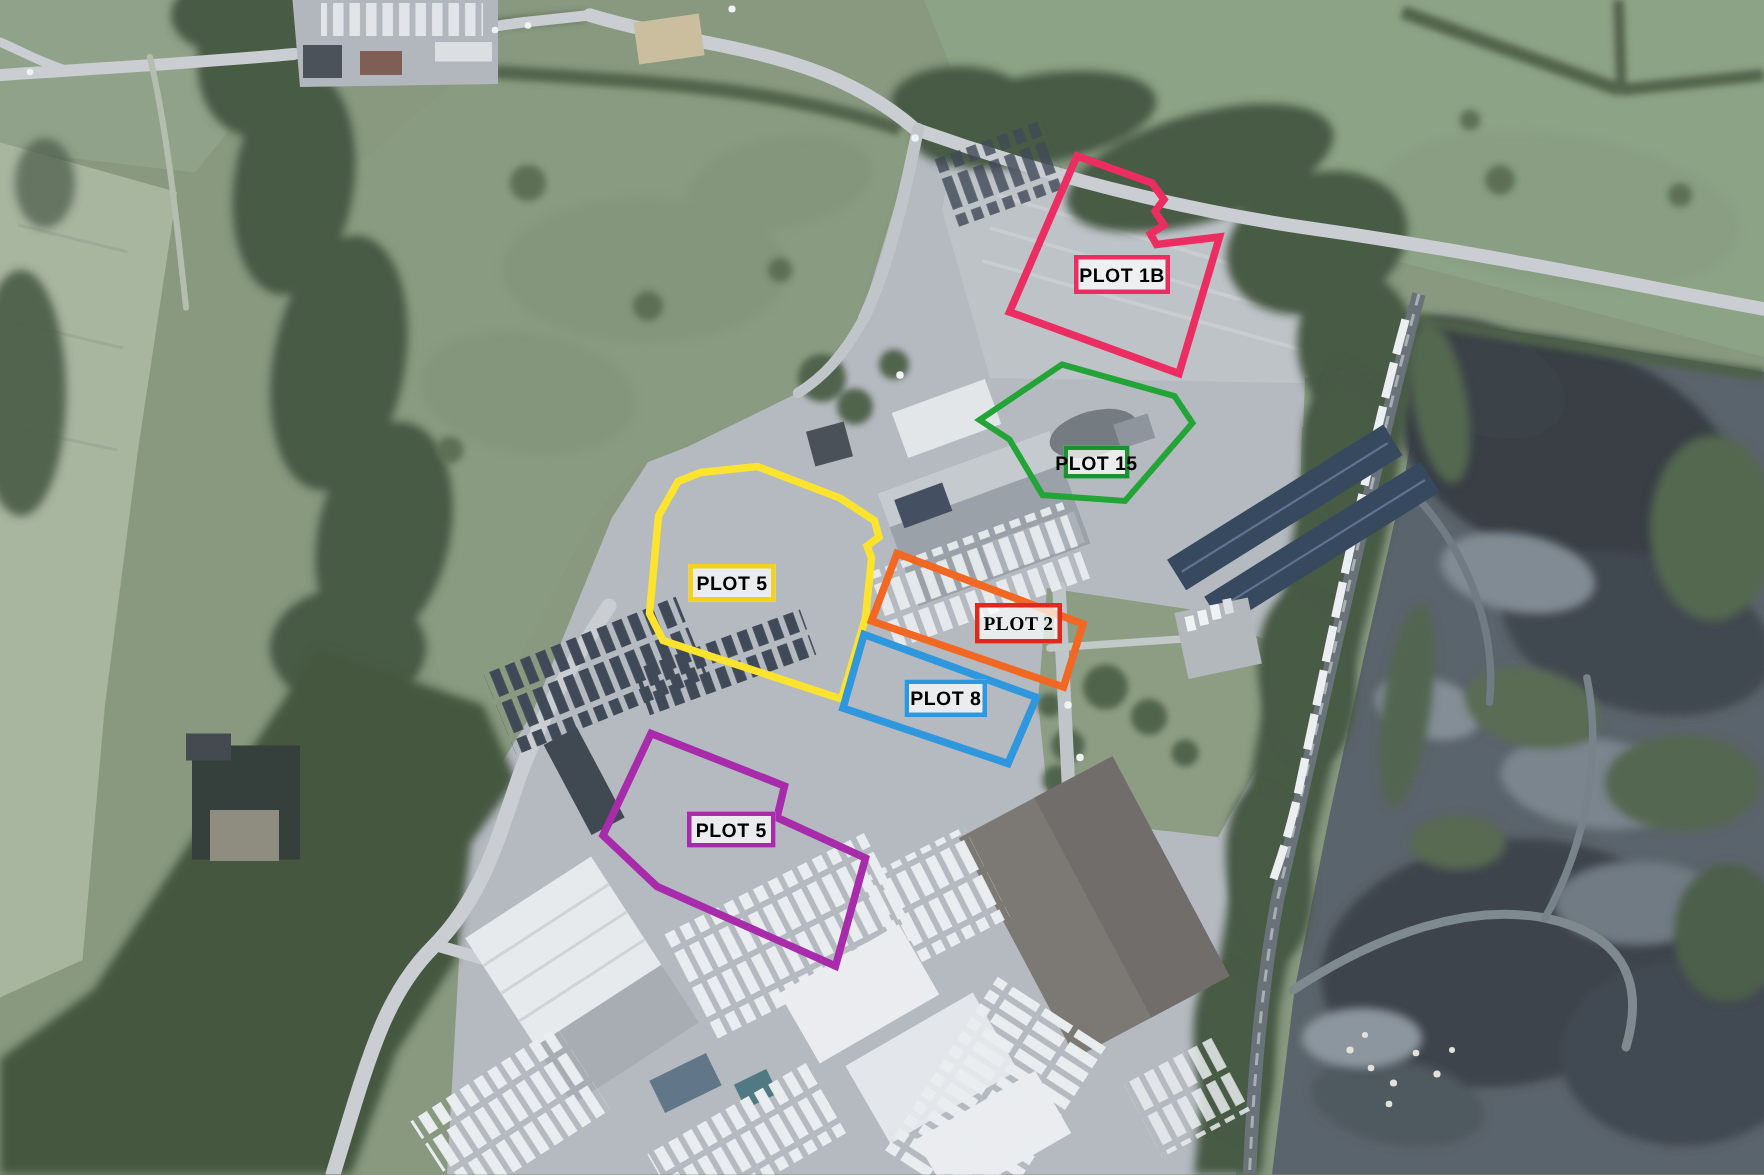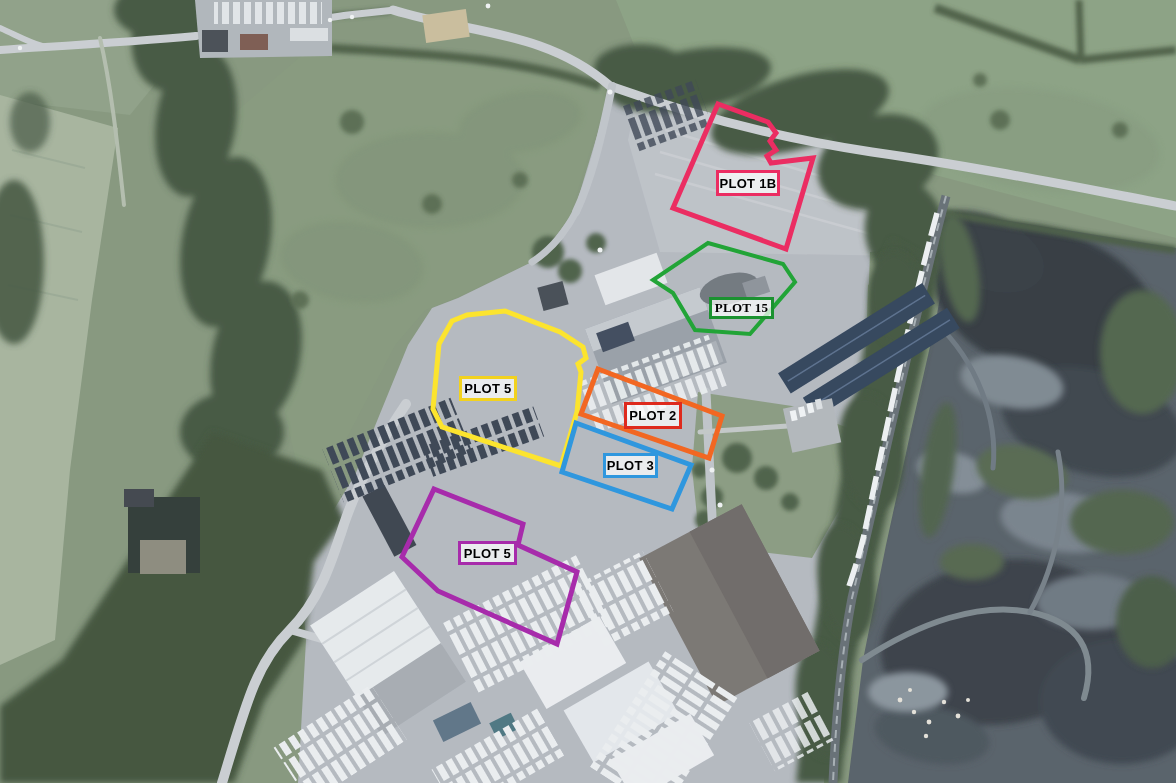--- a/index.html
+++ b/index.html
@@ -282,19 +282,19 @@
         <polygon points="708,243 783,264 795,282 750,334 695,330 673,293 653,280" fill="none" stroke="#22A437" stroke-width="4" stroke-linejoin="miter"></polygon>
         <polygon points="452,321 467,315 505,311 560,332 583,347 586,358 578,364 581,372 577,412 561,466 442,427 433,409 439,344" fill="none" stroke="#FCE42E" stroke-width="5" stroke-linejoin="miter"></polygon>
         <polygon points="598,369 722,416 709,458 581,414" fill="none" stroke="#F26722" stroke-width="5" stroke-linejoin="miter"></polygon>
         <polygon points="576,423 691,465 672,509 562,472" fill="none" stroke="#2F97DE" stroke-width="5" stroke-linejoin="miter"></polygon>
         <polygon points="434,489 523,524 518,545 577,572 557,644 438,591 402,557" fill="none" stroke="#A72BAB" stroke-width="5" stroke-linejoin="miter"></polygon>
       </g>
 </svg>
 
 <div id="plot-labels">
       <div class="plot-label" style="left: 716px; top: 170px; width: 64px; height: 26px; border-color: rgb(235, 45, 98); background: rgba(255, 255, 255, 0.72);">PLOT 1B</div>
-      <div class="plot-label" style="left: 709px; top: 297px; width: 65px; height: 22px; border-color: rgb(27, 146, 48); background: rgba(255, 255, 255, 0.72); font-family: Liberation Serif, serif;">PLOT 15</div>
+      <div class="plot-label" style="left: 709px; top: 297px; width: 44px; height: 22px; border-color: rgb(27, 146, 48); background: rgba(255, 255, 255, 0.72);">PLOT 15</div>
       <div class="plot-label" style="left: 459px; top: 376px; width: 58px; height: 25px; border-color: rgb(242, 210, 30); background: rgba(255, 255, 255, 0.72);">PLOT 5</div>
-      <div class="plot-label" style="left: 624px; top: 402px; width: 58px; height: 27px; border-color: rgb(222, 42, 29); background: rgba(255, 255, 255, 0.72);">PLOT 2</div>
-      <div class="plot-label" style="left: 603px; top: 453px; width: 55px; height: 25px; border-color: rgb(47, 151, 222); background: rgba(255, 255, 255, 0.72);">PLOT 3</div>
+      <div class="plot-label" style="left: 650px; top: 402px; width: 58px; height: 27px; border-color: rgb(222, 42, 29); background: rgba(255, 255, 255, 0.72); font-family: Liberation Serif, serif;">PLOT 2</div>
+      <div class="plot-label" style="left: 603px; top: 453px; width: 55px; height: 25px; border-color: rgb(47, 151, 222); background: rgba(255, 255, 255, 0.72);">PLOT 8</div>
       <div class="plot-label" style="left: 458px; top: 541px; width: 59px; height: 24px; border-color: rgb(167, 43, 171); background: rgba(255, 255, 255, 0.72);">PLOT 5</div>
     </div>
 </div>
 
 </body></html>

